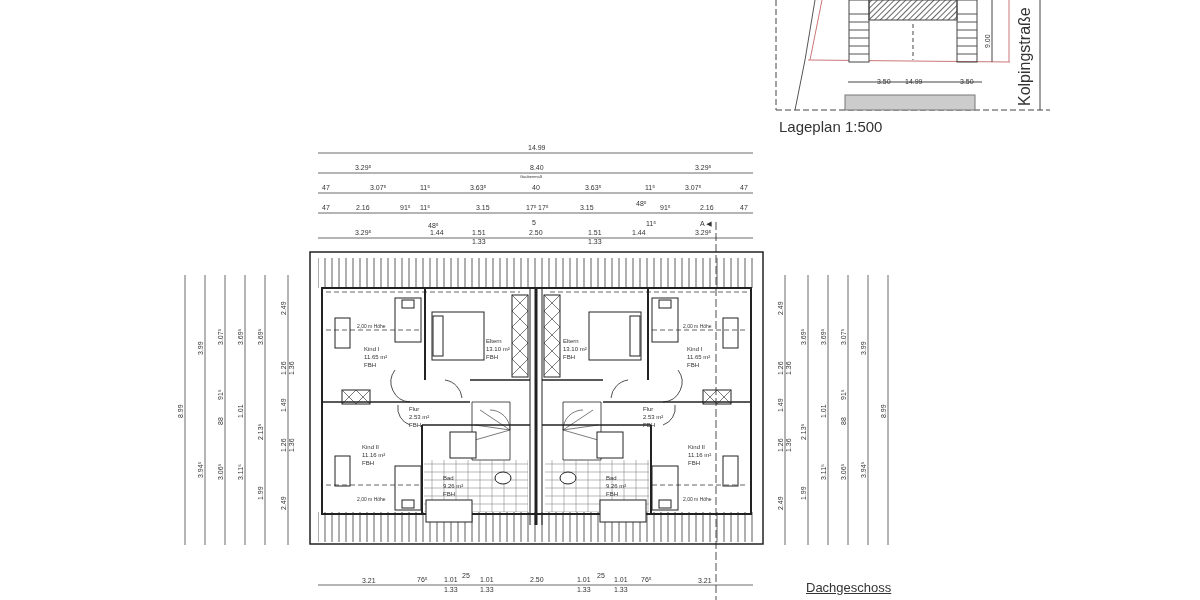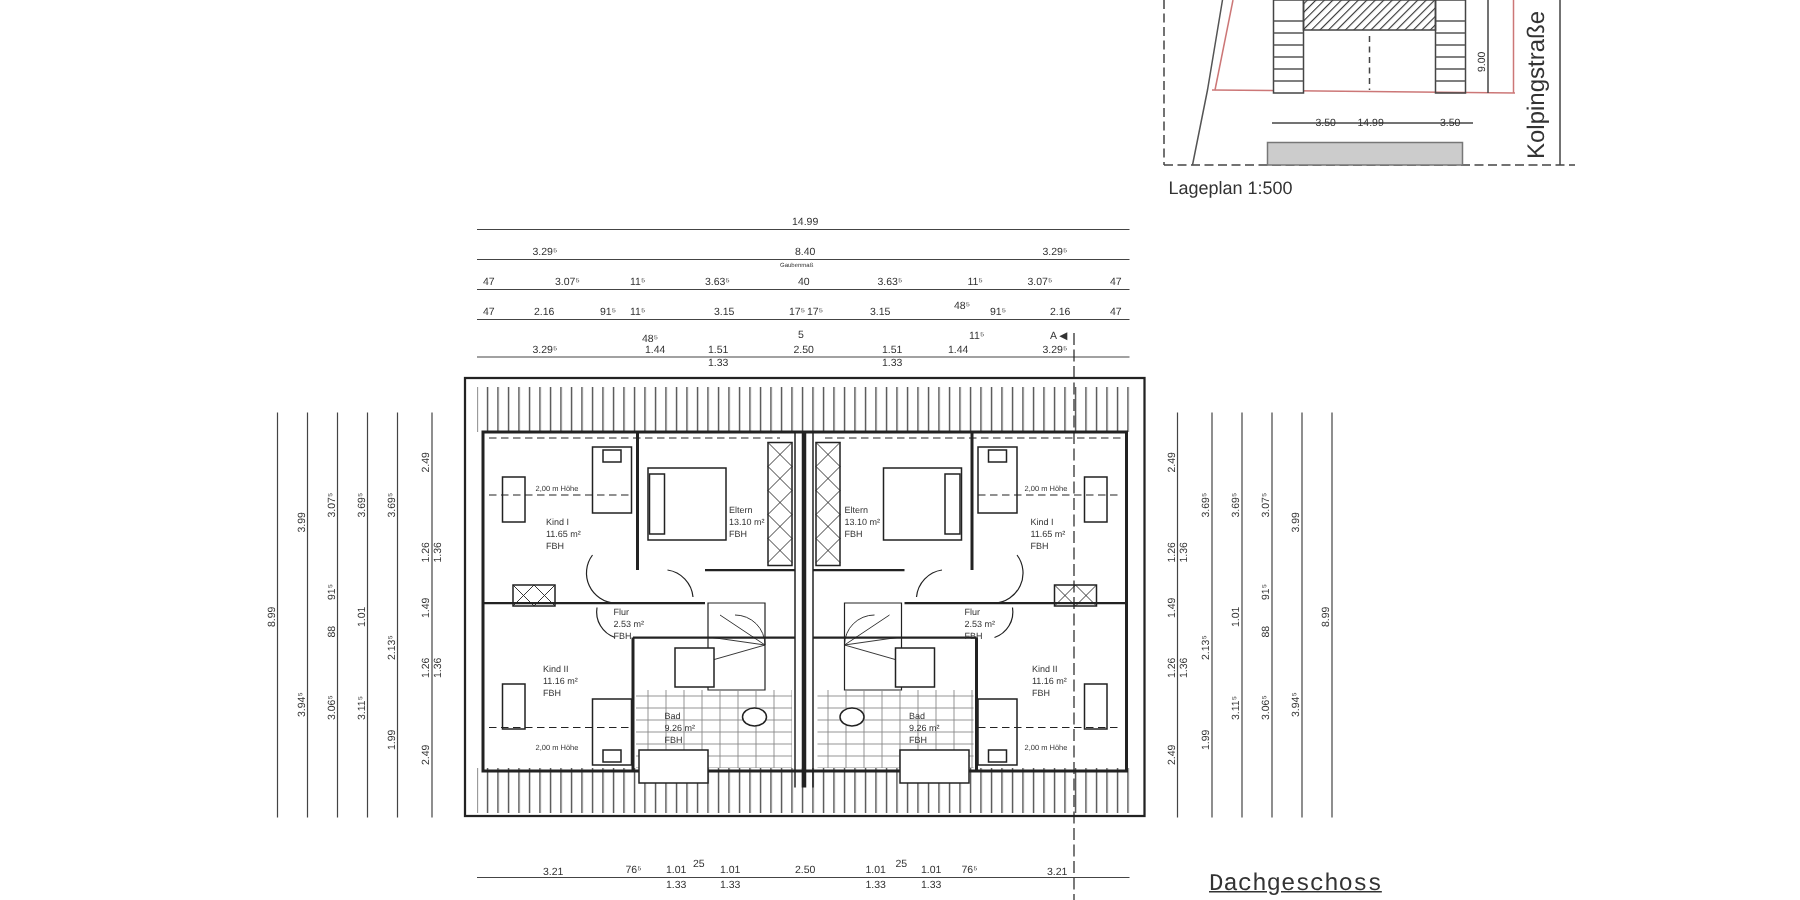--- a/index.html
+++ b/index.html
@@ -1,21 +1,21 @@
 <!DOCTYPE html>
 <html><head>
 <meta charset="utf-8">
 <style>
   html,body{margin:0;padding:0;background:#fff;}
   body{width:1200px;height:600px;overflow:hidden;position:relative;font-family:"Liberation Sans",sans-serif;color:#333;}
   svg{position:absolute;left:0;top:0;}
   .dim{font-size:7px;fill:#333;font-family:"Liberation Sans",sans-serif;}
   .lbl{position:absolute;color:#333;font-family:"Liberation Sans",sans-serif;}
-  #site-caption{left:779px;top:118px;font-size:12px;text-align:right;}
-  #floor-caption{left:806px;top:580px;font-size:16px;text-decoration:underline;font-family:Liberation Mono, monospace;}
+  #site-caption{left:779px;top:118px;font-size:15px;text-align:right;}
+  #floor-caption{left:806px;top:580px;font-size:13px;text-decoration:underline;}
   #street{position:absolute;left:1016px;top:4px;font-size:16px;transform-origin:left top;transform:rotate(-90deg) translate(-102px,0);white-space:nowrap;}
 </style>
 </head>
 <body>
 
 <svg width="1200" height="600" viewBox="0 0 1200 600">
 
   <g stroke="#444" fill="none">
     <line x1="776" y1="0" x2="776" y2="110" stroke-dasharray="6,3"></line>
     <line x1="776" y1="110" x2="1050" y2="110" stroke-dasharray="6,3"></line>

